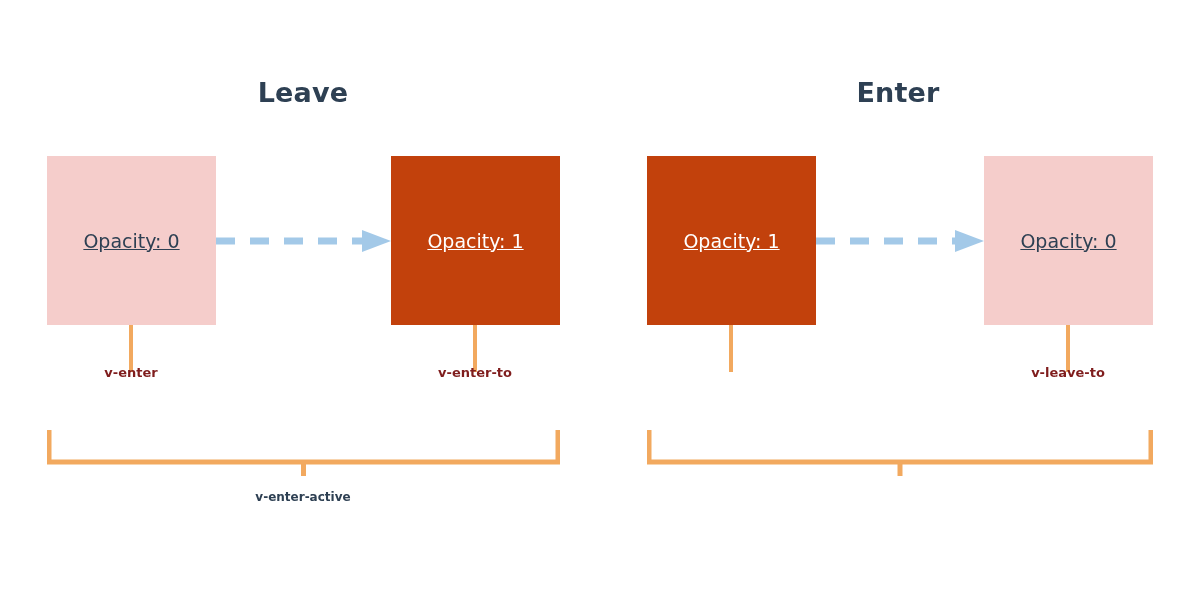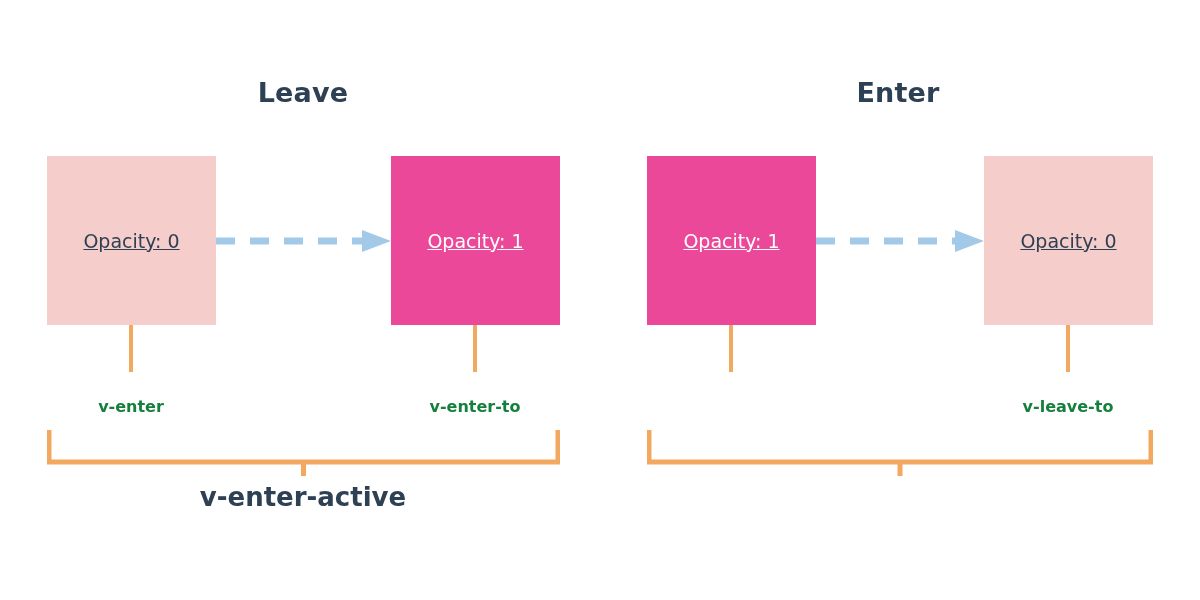--- a/index.html
+++ b/index.html
@@ -56,63 +56,63 @@
     font-size: 19px;
     font-weight: normal;
     line-height: 24px;
     text-decoration: underline;
   }
   .box-faded {
     background: #f5cdcb;
     color: #2e4053;
   }
   .box-solid {
-    background: #ec4899;
+    background: #c2410c;
     color: #ffffff;
   }
 
   .arrow-wrap {
     position: absolute;
     top: 228px;
     height: 26px;
   }
   .arrow-wrap svg { display: block; }
 
   .drop-line {
     position: absolute;
     width: 4px;
     background: #f2a95f;
     top: 325px;
     height: 47px;
   }
 
   .node-label {
     position: absolute;
-    top: 394px;
+    top: 360px;
     width: 260px;
     text-align: center;
-    font-size: 16px;
+    font-size: 13px;
     font-weight: bold;
-    color: #15803d;
+    color: #7f1d1d;
     line-height: 26px;
   }
 
   .bracket {
     position: absolute;
     top: 430px;
     height: 46px;
   }
   .bracket svg { display: block; }
 
   .active-label {
     position: absolute;
     top: 483px;
     width: 600px;
     text-align: center;
-    font-size: 26px;
+    font-size: 12px;
     font-weight: bold;
     color: #2e4053;
     line-height: 28px;
   }
   .panel-enter .active-label { left: 3px; }
   .panel-leave .active-label { left: -2px; }
 </style>
 </head>
 <body>
 

